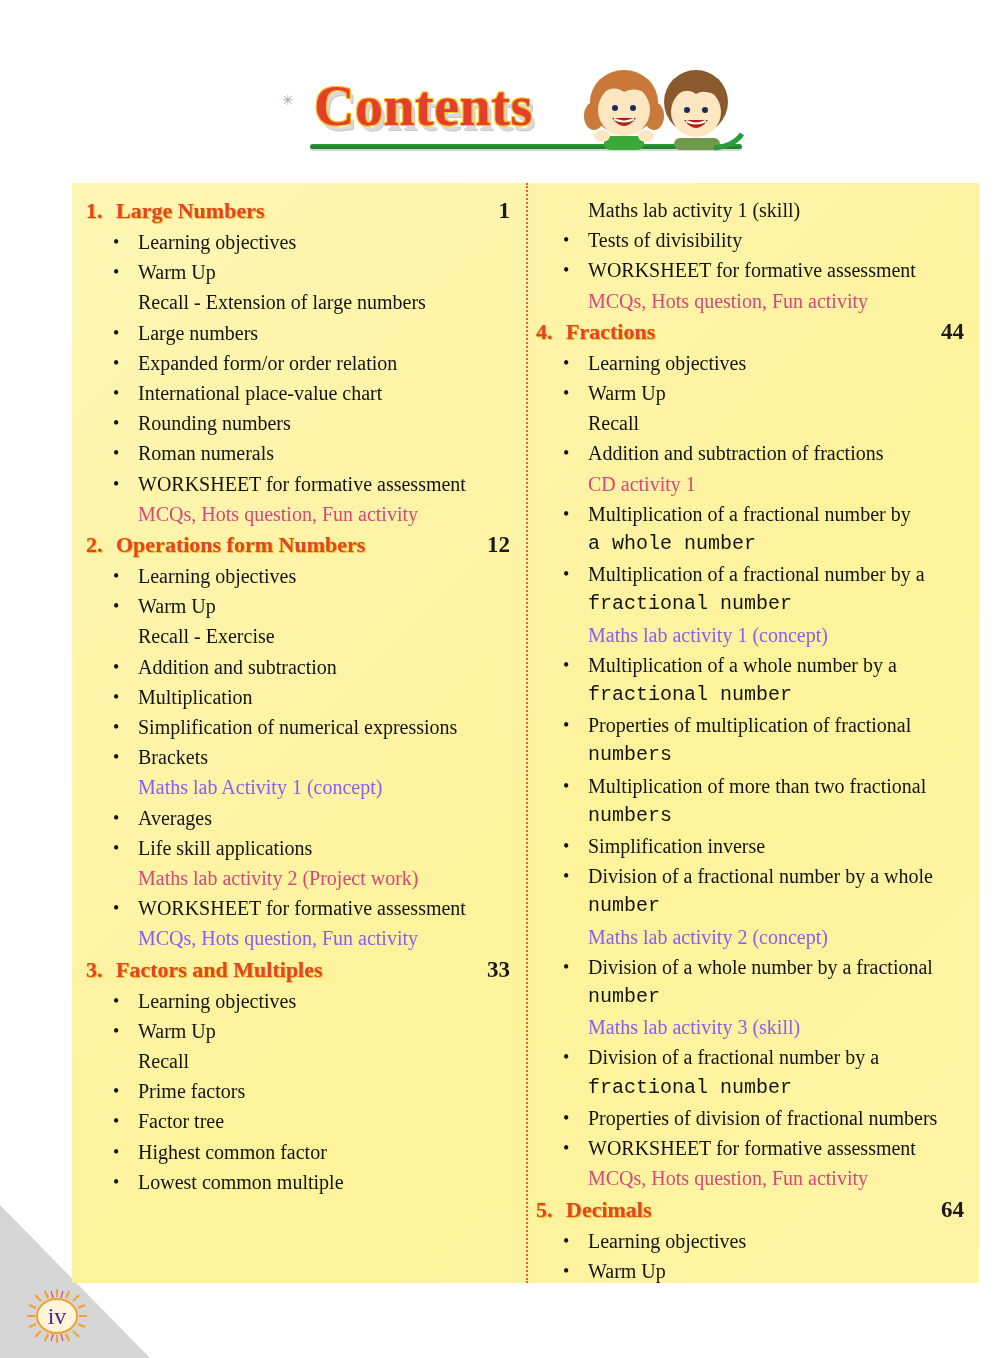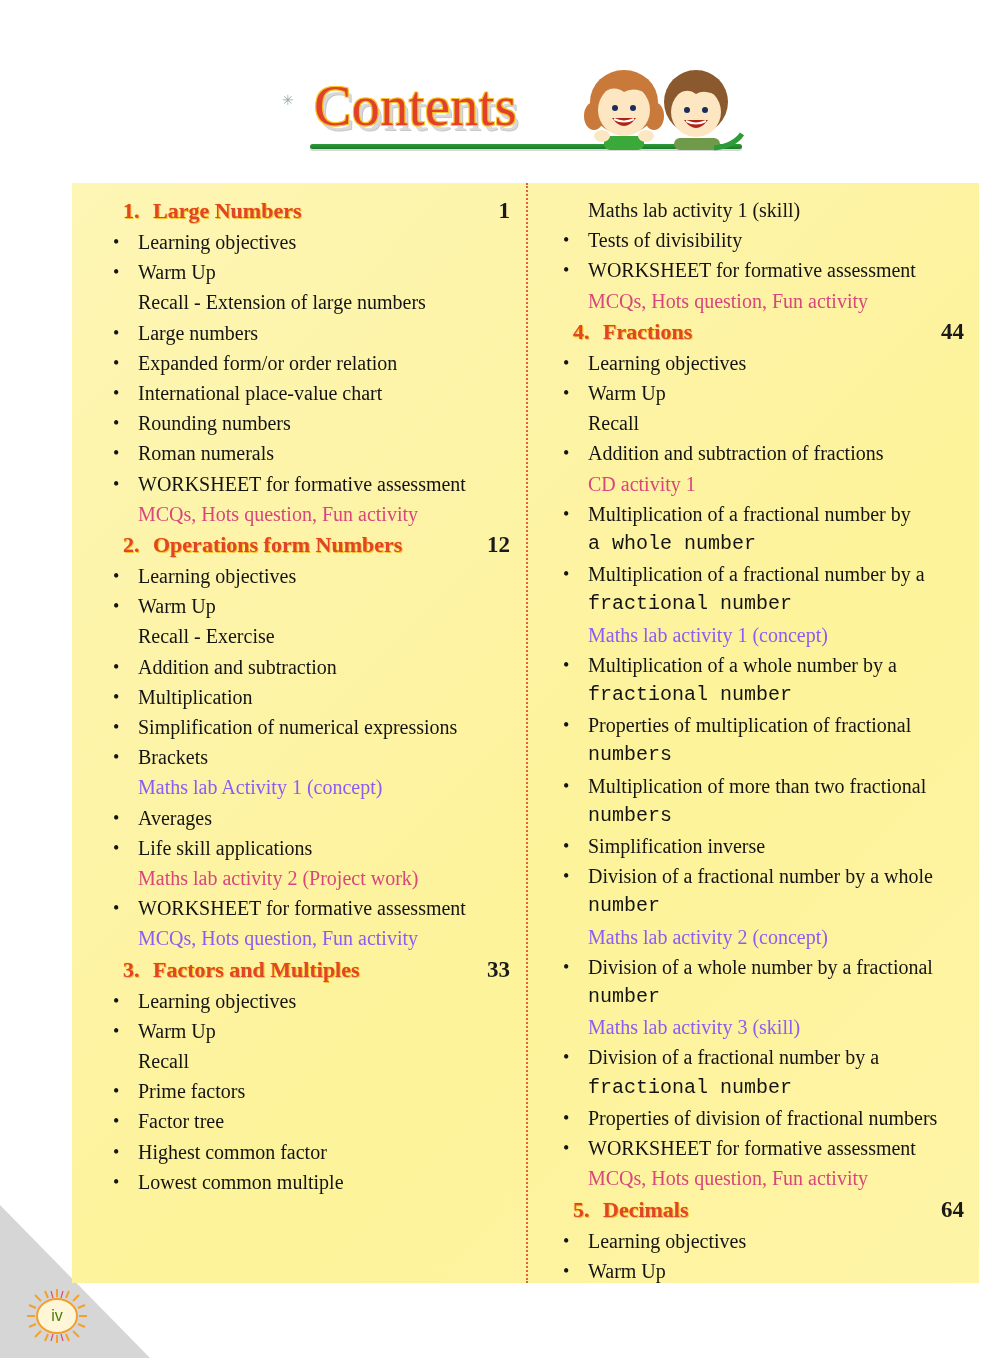--- a/index.html
+++ b/index.html
@@ -10,21 +10,21 @@
     }
     .corner {
       position: absolute; left: 0; top: 0; width: 1000px; height: 1358px;
       pointer-events: none;
     }
     .title-wrap { position: absolute; left: 282px; top: 72px; width: 470px; height: 90px; }
     .sparkle { position: absolute; left: 0; top: 20px; color: #9aa; font-size: 14px; }
     .title {
       position: absolute; left: 32px; top: 2px;
       font-family: "Liberation Serif", "DejaVu Serif", serif;
-      font-weight: normal; font-size: 56px; letter-spacing: 0.5px;
+      font-weight: bold; font-size: 56px; letter-spacing: 0.5px;
       color: #e2402a;
       text-shadow: 1px 1px 0 #f5c425, -1px -1px 0 #f5c425, 1px -1px 0 #f5c425, -1px 1px 0 #f5c425, 3px 5px 0 #d9d9d9, 4px 6px 0 #c8c8c8;
     }
     .underline {
       position: absolute; left: 28px; top: 72px; width: 432px; height: 5px;
       background: linear-gradient(#2e9b3a, #1d7a2a); border-radius: 3px;
       box-shadow: 0 2px 0 #d8d8d8;
     }
     .kids { position: absolute; left: 292px; top: -14px; width: 170px; height: 96px; }
 
@@ -38,42 +38,41 @@
     }
     .col { position: absolute; top: 195px; }
     .col-left { left: 86px; width: 430px; }
     .col-right { left: 536px; width: 434px; }
 
     .row { position: relative; font-size: 20px; line-height: 30.2px; color: #141414; }
     .chapter {
       font-weight: bold; font-size: 22px; color: #e0452a;
       text-shadow: 0 0 1px #f5b81e, 1px 1px 0 #f7c430;
       line-height: 32px;
-      margin-left: 37px;
     }
     .chapter .num { display: inline-block; width: 30px; }
     .page {
       position: absolute; right: 6px; top: 0;
       color: #1a1a1a; text-shadow: none; font-size: 23px;
     }
     .bullet { padding-left: 52px; }
     .bullet::before {
       content: "•"; position: absolute; left: 27px; top: 0; color: #141414;
       font-size: 18px;
     }
     .sub { padding-left: 52px; }
     .wrap { padding-left: 52px; font-family: Liberation Mono, monospace; }
     .pink { color: #d8467c; }
     .blue { color: #8b5cf6; }
 
     .page-badge { position: absolute; left: 25px; top: 1287px; width: 64px; height: 58px; }
     .page-badge .label {
       position: absolute; left: 0; top: 0; width: 64px; height: 58px;
-      line-height: 58px; text-align: center; font-size: 16px; color: #4d7c0f;
-      font-family: Liberation Sans, sans-serif;
+      line-height: 58px; text-align: center; font-size: 24px; color: #4c1d95;
+      font-family: Liberation Serif, serif;
     }
   </style>
 </head>
 <body>
 
 <svg class="corner" viewBox="0 0 1000 1358">
   <polygon points="0,1205 0,1358 150,1358" fill="#d6d6d6"></polygon>
 </svg>
 
 <div class="title-wrap">

